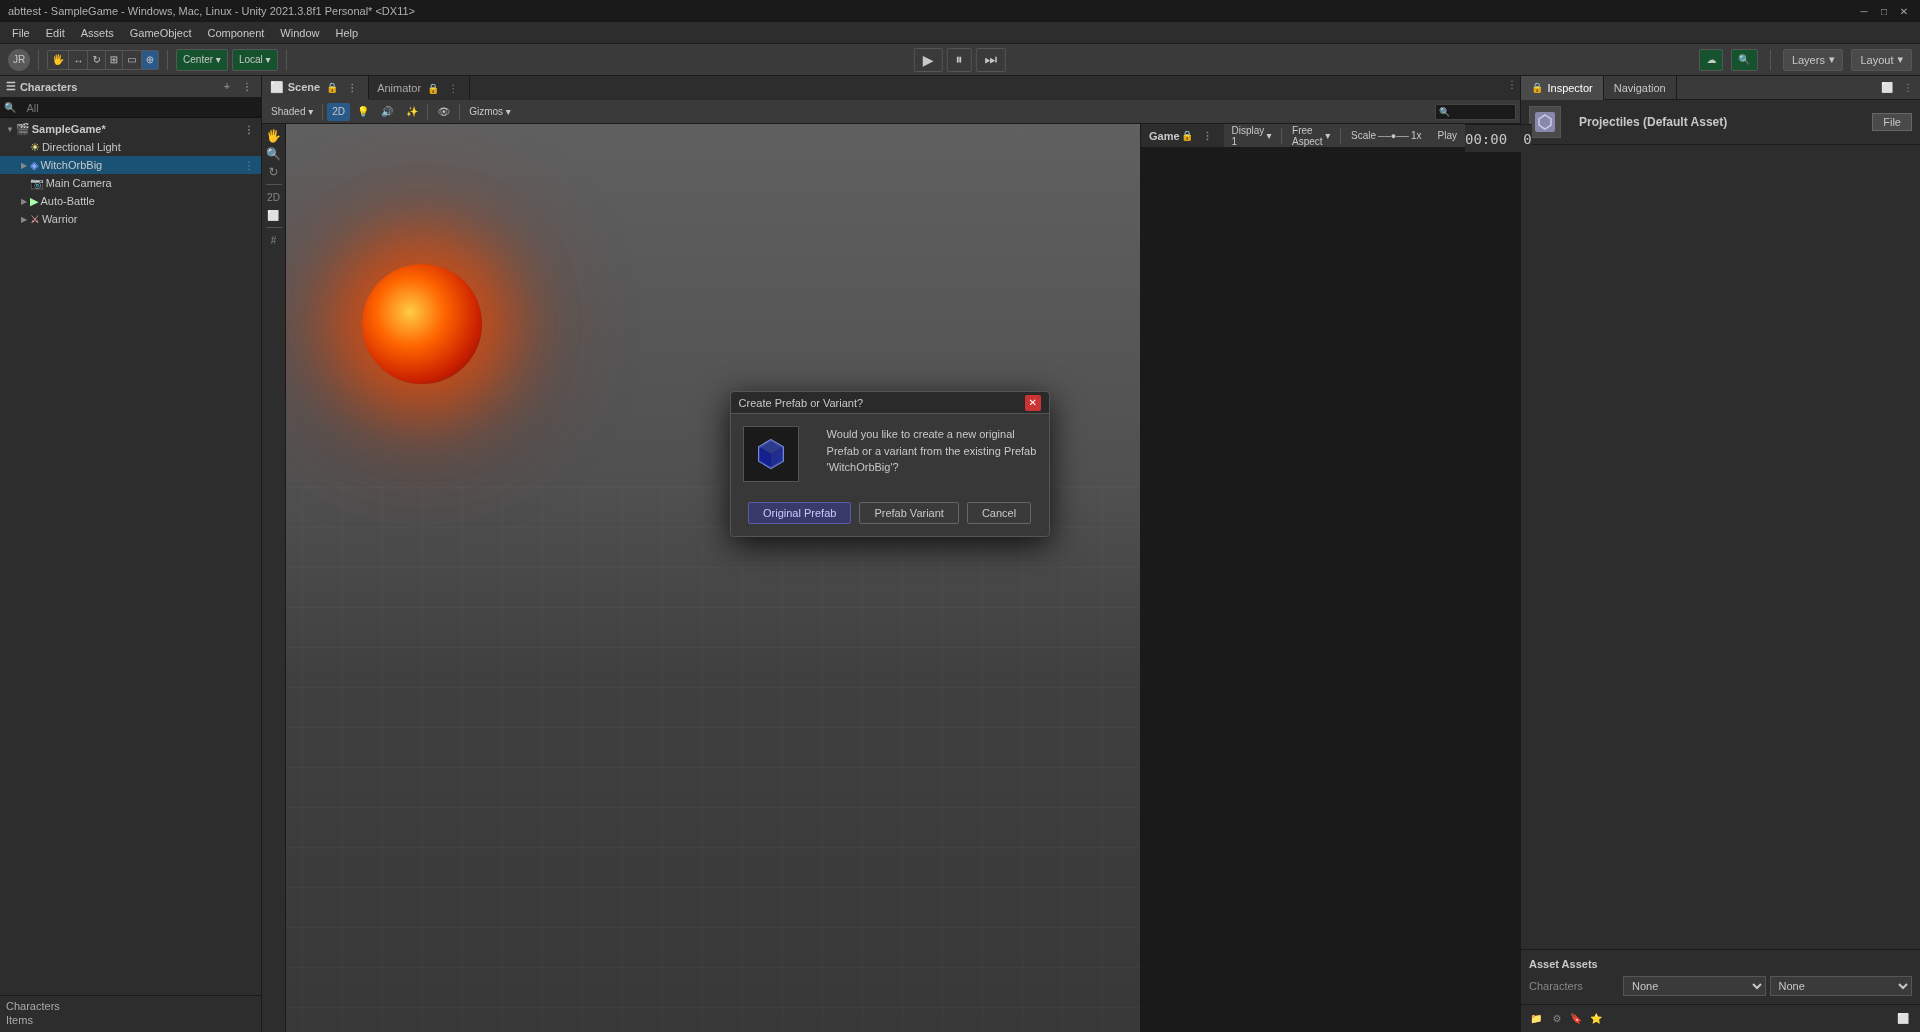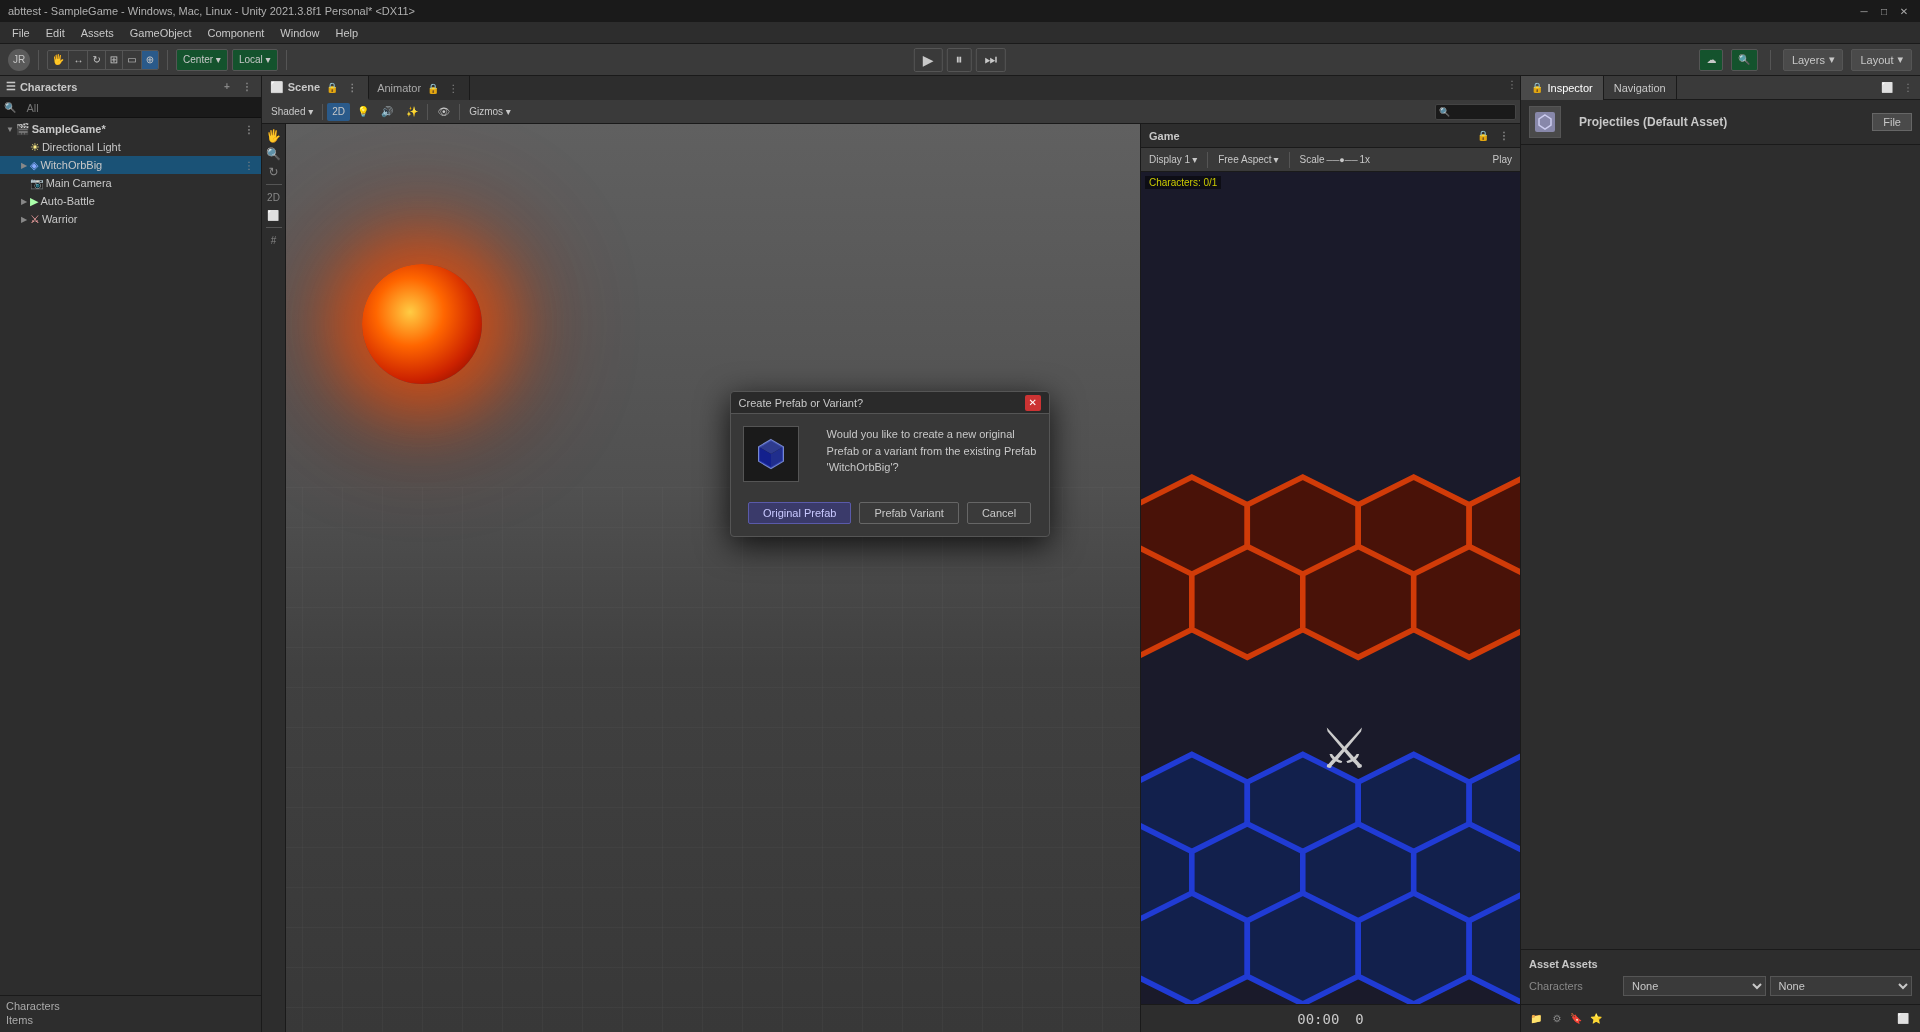--- a/index.html
+++ b/index.html
@@ -279,21 +279,21 @@
     
     .game-view-panel {
       position: absolute;
       top: 0;
       right: 0;
       width: 380px;
       height: 100%;
       background: #1a1a1a;
       border-left: 1px solid #1a1a1a;
       display: flex;
-      flex-direction: column;
+      flex-direction: row;
     }
     .game-tab-header {
       background: #2d2d2d;
       height: 24px;
       display: flex;
       align-items: center;
       padding: 0 8px;
       font-size: 11px;
       font-weight: bold;
       border-bottom: 1px solid #1a1a1a;

